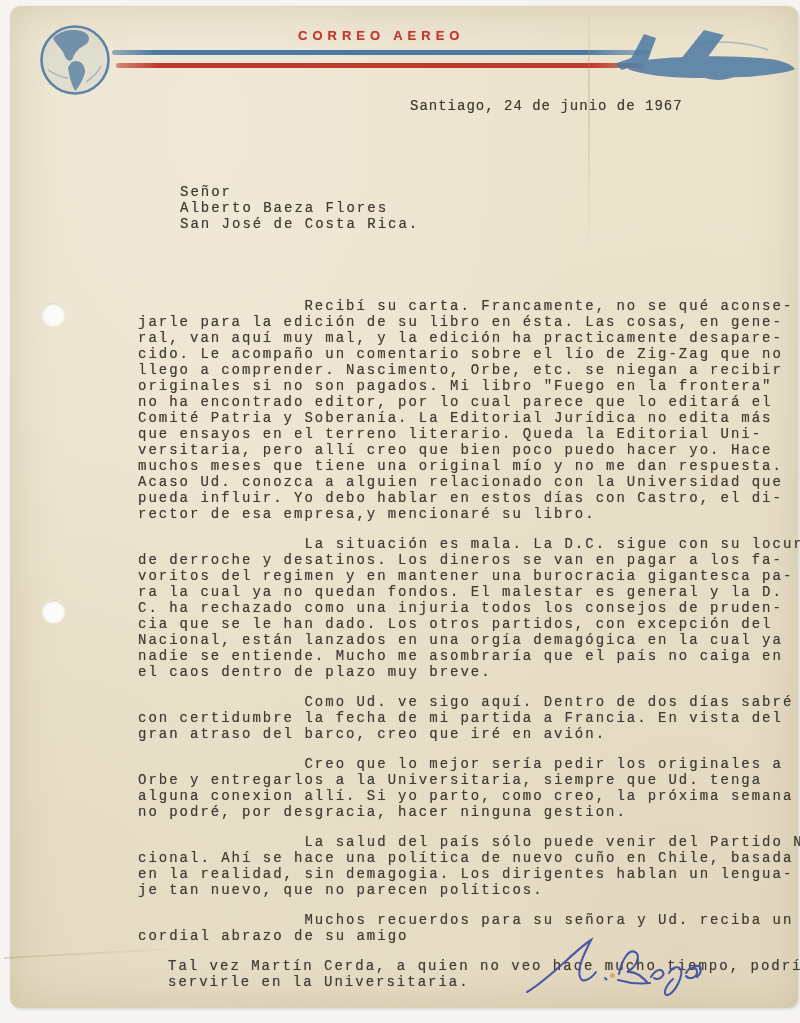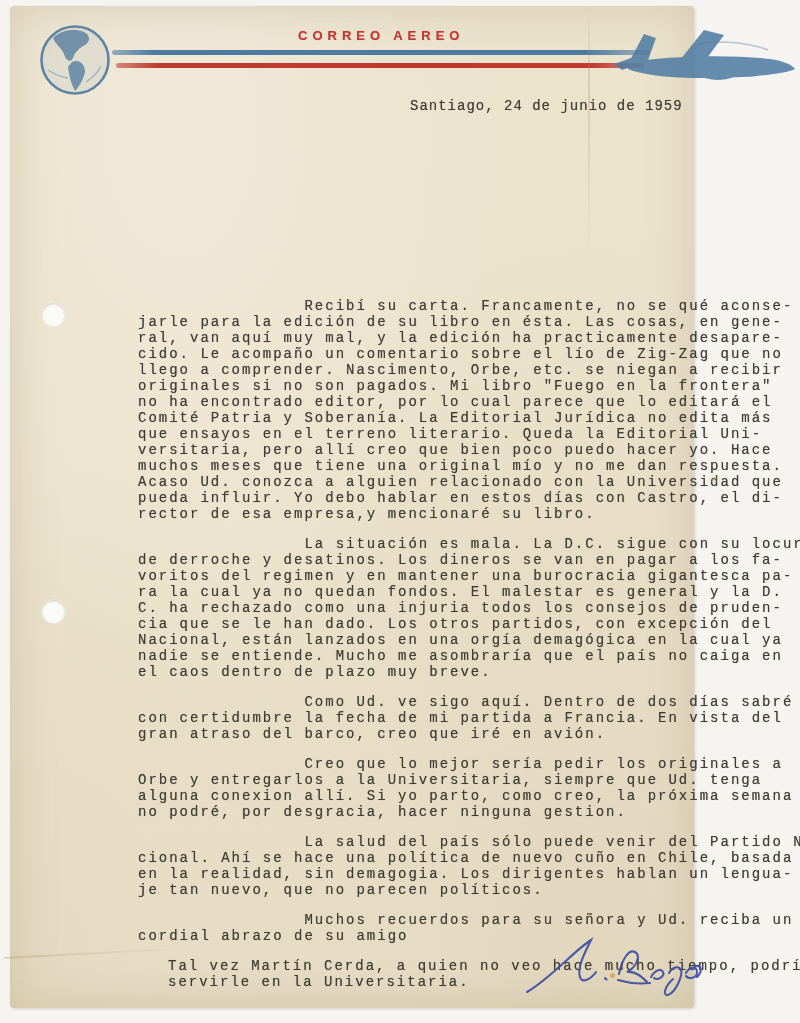--- a/index.html
+++ b/index.html
@@ -2,28 +2,28 @@
 <html><head>
 <meta charset="utf-8">
 <style>
   html,body{margin:0;padding:0;}
   body{
     width:800px;height:1023px;position:relative;overflow:hidden;
     background:#f5f4f0;
     font-family:"Liberation Mono","DejaVu Sans Mono",monospace;
   }
   .paper{
-    position:absolute;left:10px;top:6px;width:684px;height:1002px;
+    position:absolute;left:10px;top:6px;width:788px;height:1002px;
     background:#ece3cd;
     background-image:
       radial-gradient(ellipse at 25% 12%, rgba(255,255,255,0.22), transparent 45%),
       radial-gradient(ellipse at 85% 95%, rgba(186,166,126,0.20), transparent 55%),
       radial-gradient(ellipse at 5% 95%, rgba(186,166,126,0.15), transparent 40%);
     box-shadow: inset 0 0 46px rgba(150,130,90,0.28), 1px 1px 3px rgba(0,0,0,0.15);
-    border-radius:4px;
+    border-radius:10px;
   }
   .type{
     color:#403c35;
     font-size:14px;line-height:16px;letter-spacing:2px;
     white-space:pre;
     text-shadow:0 0 0.7px rgba(64,60,53,0.55);
     position:absolute;
   }
   .headline{
     position:absolute;left:288px;top:22px;
@@ -92,22 +92,25 @@
         <path d="M30,44 L46,14 L58,18 L48,46 Z"></path>
         <path d="M74,50 L106,10 L126,15 L98,53 Z"></path>
         <path d="M30,42 C70,36 130,34 172,39 C186,41 194,45 197,49 C188,54 150,58 102,58 C64,58 38,53 30,49 Z"></path>
         <ellipse cx="120" cy="55" rx="16" ry="5"></ellipse>
         <ellipse cx="152" cy="52" rx="13" ry="4.5"></ellipse>
       </g>
       <path d="M100,24 C120,20 150,22 170,30" stroke="#4d7aa2" stroke-width="1.5" fill="none" opacity="0.4"></path>
     </svg>
   </div>
 
-  <div class="type" style="left:400px;top:92px;letter-spacing:1px;">Santiago, 24 de junio de 1959</div>
+  <div class="type" style="left:400px;top:92px;letter-spacing:1px;">Santiago, 24 de junio de 1967</div>
 
+  <div class="type" style="left:170px;top:178px;">Señor
+Alberto Baeza Flores
+San José de Costa Rica.</div>
 
 
   <div class="body-col">
     <div class="type para" style="position:relative;">                Recibí su carta. Francamente, no se qué aconse-
 jarle para la edición de su libro en ésta. Las cosas, en gene-
 ral, van aquí muy mal, y la edición ha practicamente desapare-
 cido. Le acompaño un comentario sobre el lío de Zig-Zag que no
 llego a comprender. Nascimento, Orbe, etc. se niegan a recibir
 originales si no son pagados. Mi libro "Fuego en la frontera"
 no ha encontrado editor, por lo cual parece que lo editará el

